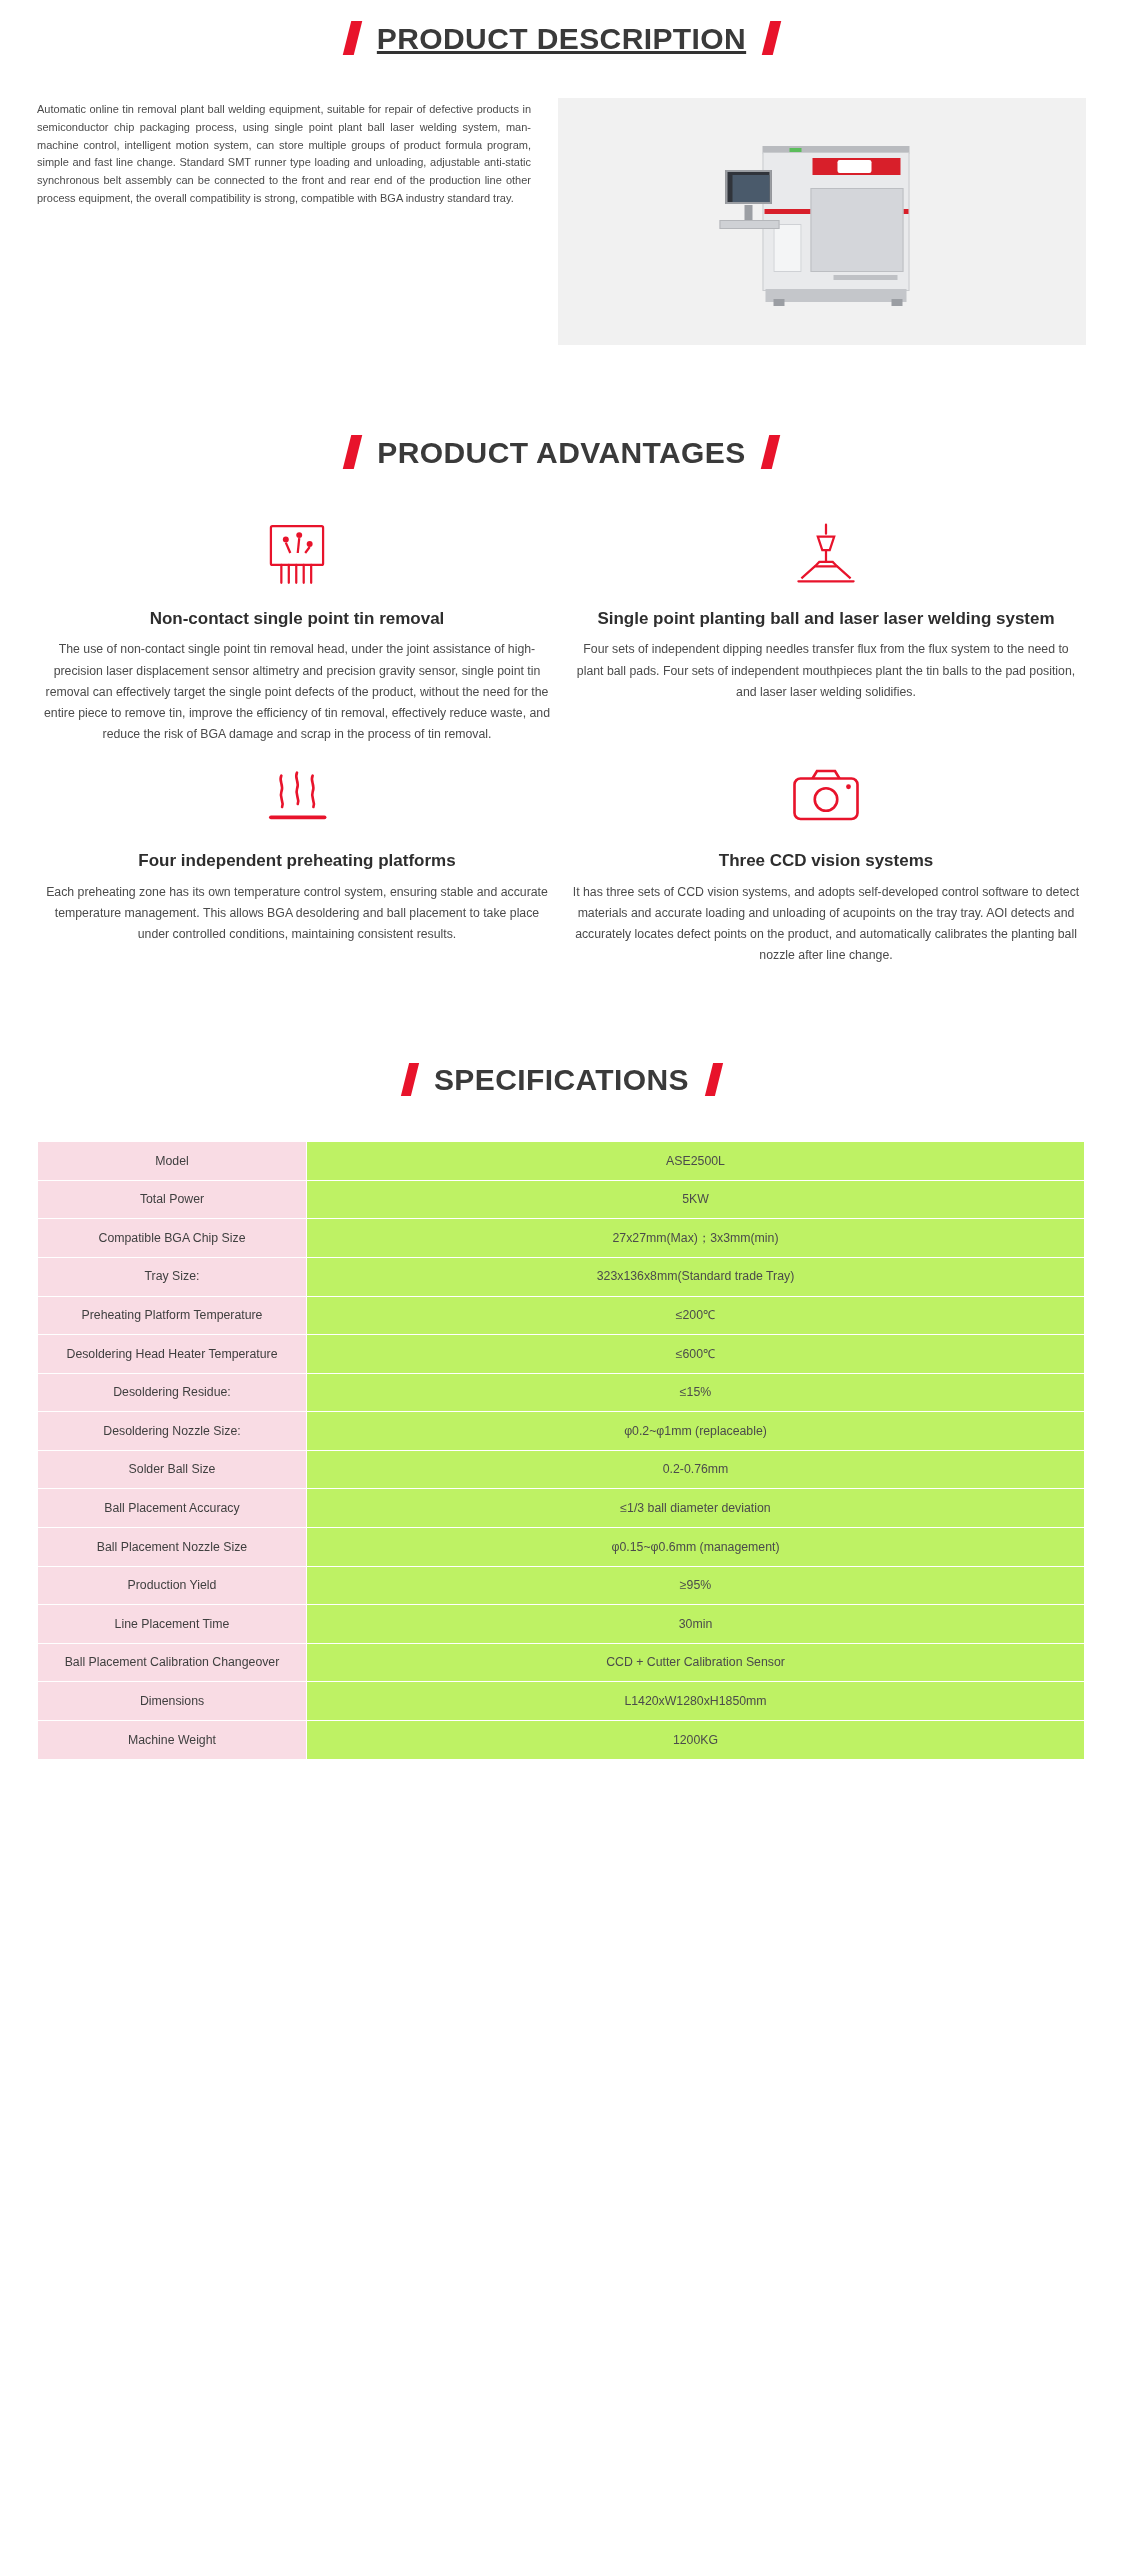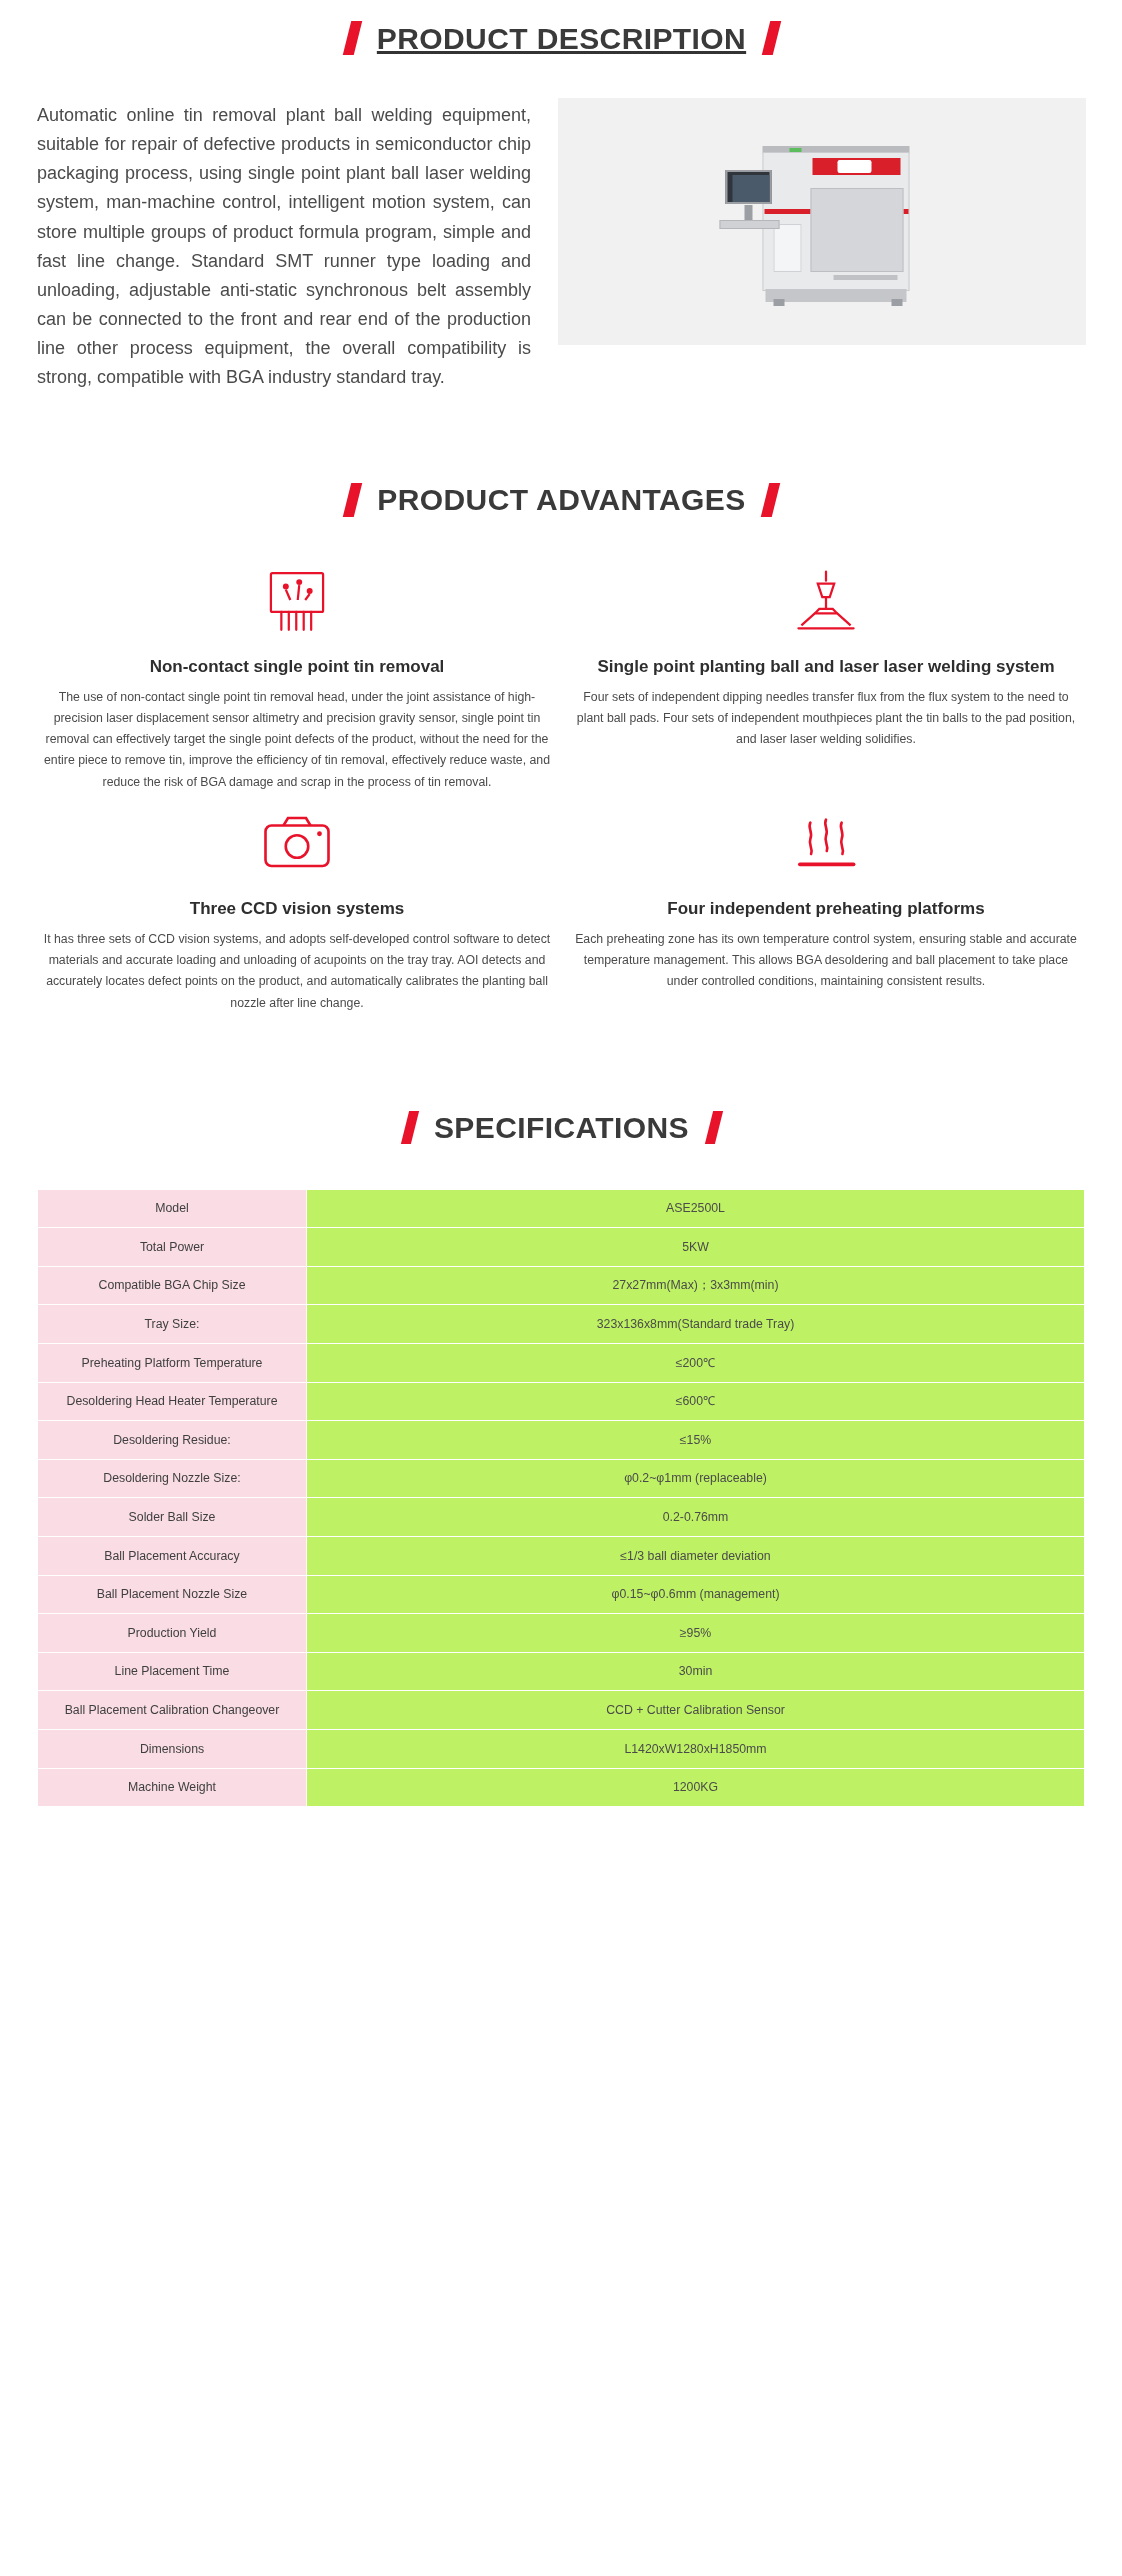--- a/index.html
+++ b/index.html
@@ -52,21 +52,21 @@
   
   .desc-wrap {
     margin-top: 43px;
     padding: 0 37px;
     display: flex;
     gap: 27px;
     align-items: flex-start;
   }
   .desc-text {
     width: 494px;
-    font-size: 18px;
+    font-size: 11px;
     line-height: 1.62;
     color: #4b4b4b;
     text-align: justify;
     padding-top: 3px;
   }
   .desc-image {
     flex: 1;
     height: 247px;
     background: #f1f1f1;
     position: relative;
@@ -300,44 +300,44 @@
             <path d="M40 62 L46 56 L64 56 L70 62"></path>
             <path d="M18 82 L92 82" stroke-linecap="round"></path>
           </svg>
         </div>
         <p class="adv-title">Single point planting ball and laser laser welding system</p>
         <p class="adv-text">Four sets of independent dipping needles transfer flux from the flux system to the need to plant ball pads. Four sets of independent mouthpieces plant the tin balls to the pad position, and laser laser welding solidifies.</p>
       </div>
 
       <div class="adv-item">
         <div class="adv-icon">
+          <svg width="82" height="69" viewBox="0 0 110 92" fill="none" stroke="#e8132b" stroke-width="3.5">
+            <path d="M34 18 C30 26 38 30 34 40 C31 48 38 52 35 60" stroke-linecap="round"></path>
+            <path d="M55 14 C51 22 59 26 55 36 C52 44 59 48 56 56" stroke-linecap="round"></path>
+            <path d="M76 18 C72 26 80 30 76 40 C73 48 80 52 77 60" stroke-linecap="round"></path>
+            <path d="M20 74 L92 74" stroke-linecap="round" stroke-width="5"></path>
+          </svg>
+        </div>
+        <p class="adv-title">Four independent preheating platforms</p>
+        <p class="adv-text">Each preheating zone has its own temperature control system, ensuring stable and accurate temperature management. This allows BGA desoldering and ball placement to take place under controlled conditions, maintaining consistent results.</p>
+      </div>
+
+      <div class="adv-item">
+        <div class="adv-icon">
           <svg width="84" height="69" viewBox="0 0 112 92" fill="none" stroke="#e8132b" stroke-width="3.5">
             <rect x="14" y="22" width="84" height="54" rx="8"></rect>
             <path d="M38 22 L44 12 L68 12 L74 22"></path>
             <circle cx="56" cy="50" r="15"></circle>
             <circle cx="86" cy="33" r="3.2" fill="#e8132b" stroke="none"></circle>
           </svg>
         </div>
         <p class="adv-title">Three CCD vision systems</p>
         <p class="adv-text">It has three sets of CCD vision systems, and adopts self-developed control software to detect materials and accurate loading and unloading of acupoints on the tray tray. AOI detects and accurately locates defect points on the product, and automatically calibrates the planting ball nozzle after line change.</p>
       </div>
 
-      <div class="adv-item">
-        <div class="adv-icon">
-          <svg width="82" height="69" viewBox="0 0 110 92" fill="none" stroke="#e8132b" stroke-width="3.5">
-            <path d="M34 18 C30 26 38 30 34 40 C31 48 38 52 35 60" stroke-linecap="round"></path>
-            <path d="M55 14 C51 22 59 26 55 36 C52 44 59 48 56 56" stroke-linecap="round"></path>
-            <path d="M76 18 C72 26 80 30 76 40 C73 48 80 52 77 60" stroke-linecap="round"></path>
-            <path d="M20 74 L92 74" stroke-linecap="round" stroke-width="5"></path>
-          </svg>
-        </div>
-        <p class="adv-title">Four independent preheating platforms</p>
-        <p class="adv-text">Each preheating zone has its own temperature control system, ensuring stable and accurate temperature management. This allows BGA desoldering and ball placement to take place under controlled conditions, maintaining consistent results.</p>
-      </div>
-
     </div>
   </div>
 
   <div class="spec-section">
     <div class="section-head">
       <span class="slash small"></span>
       <h2>SPECIFICATIONS</h2>
       <span class="slash small"></span>
     </div>
 

